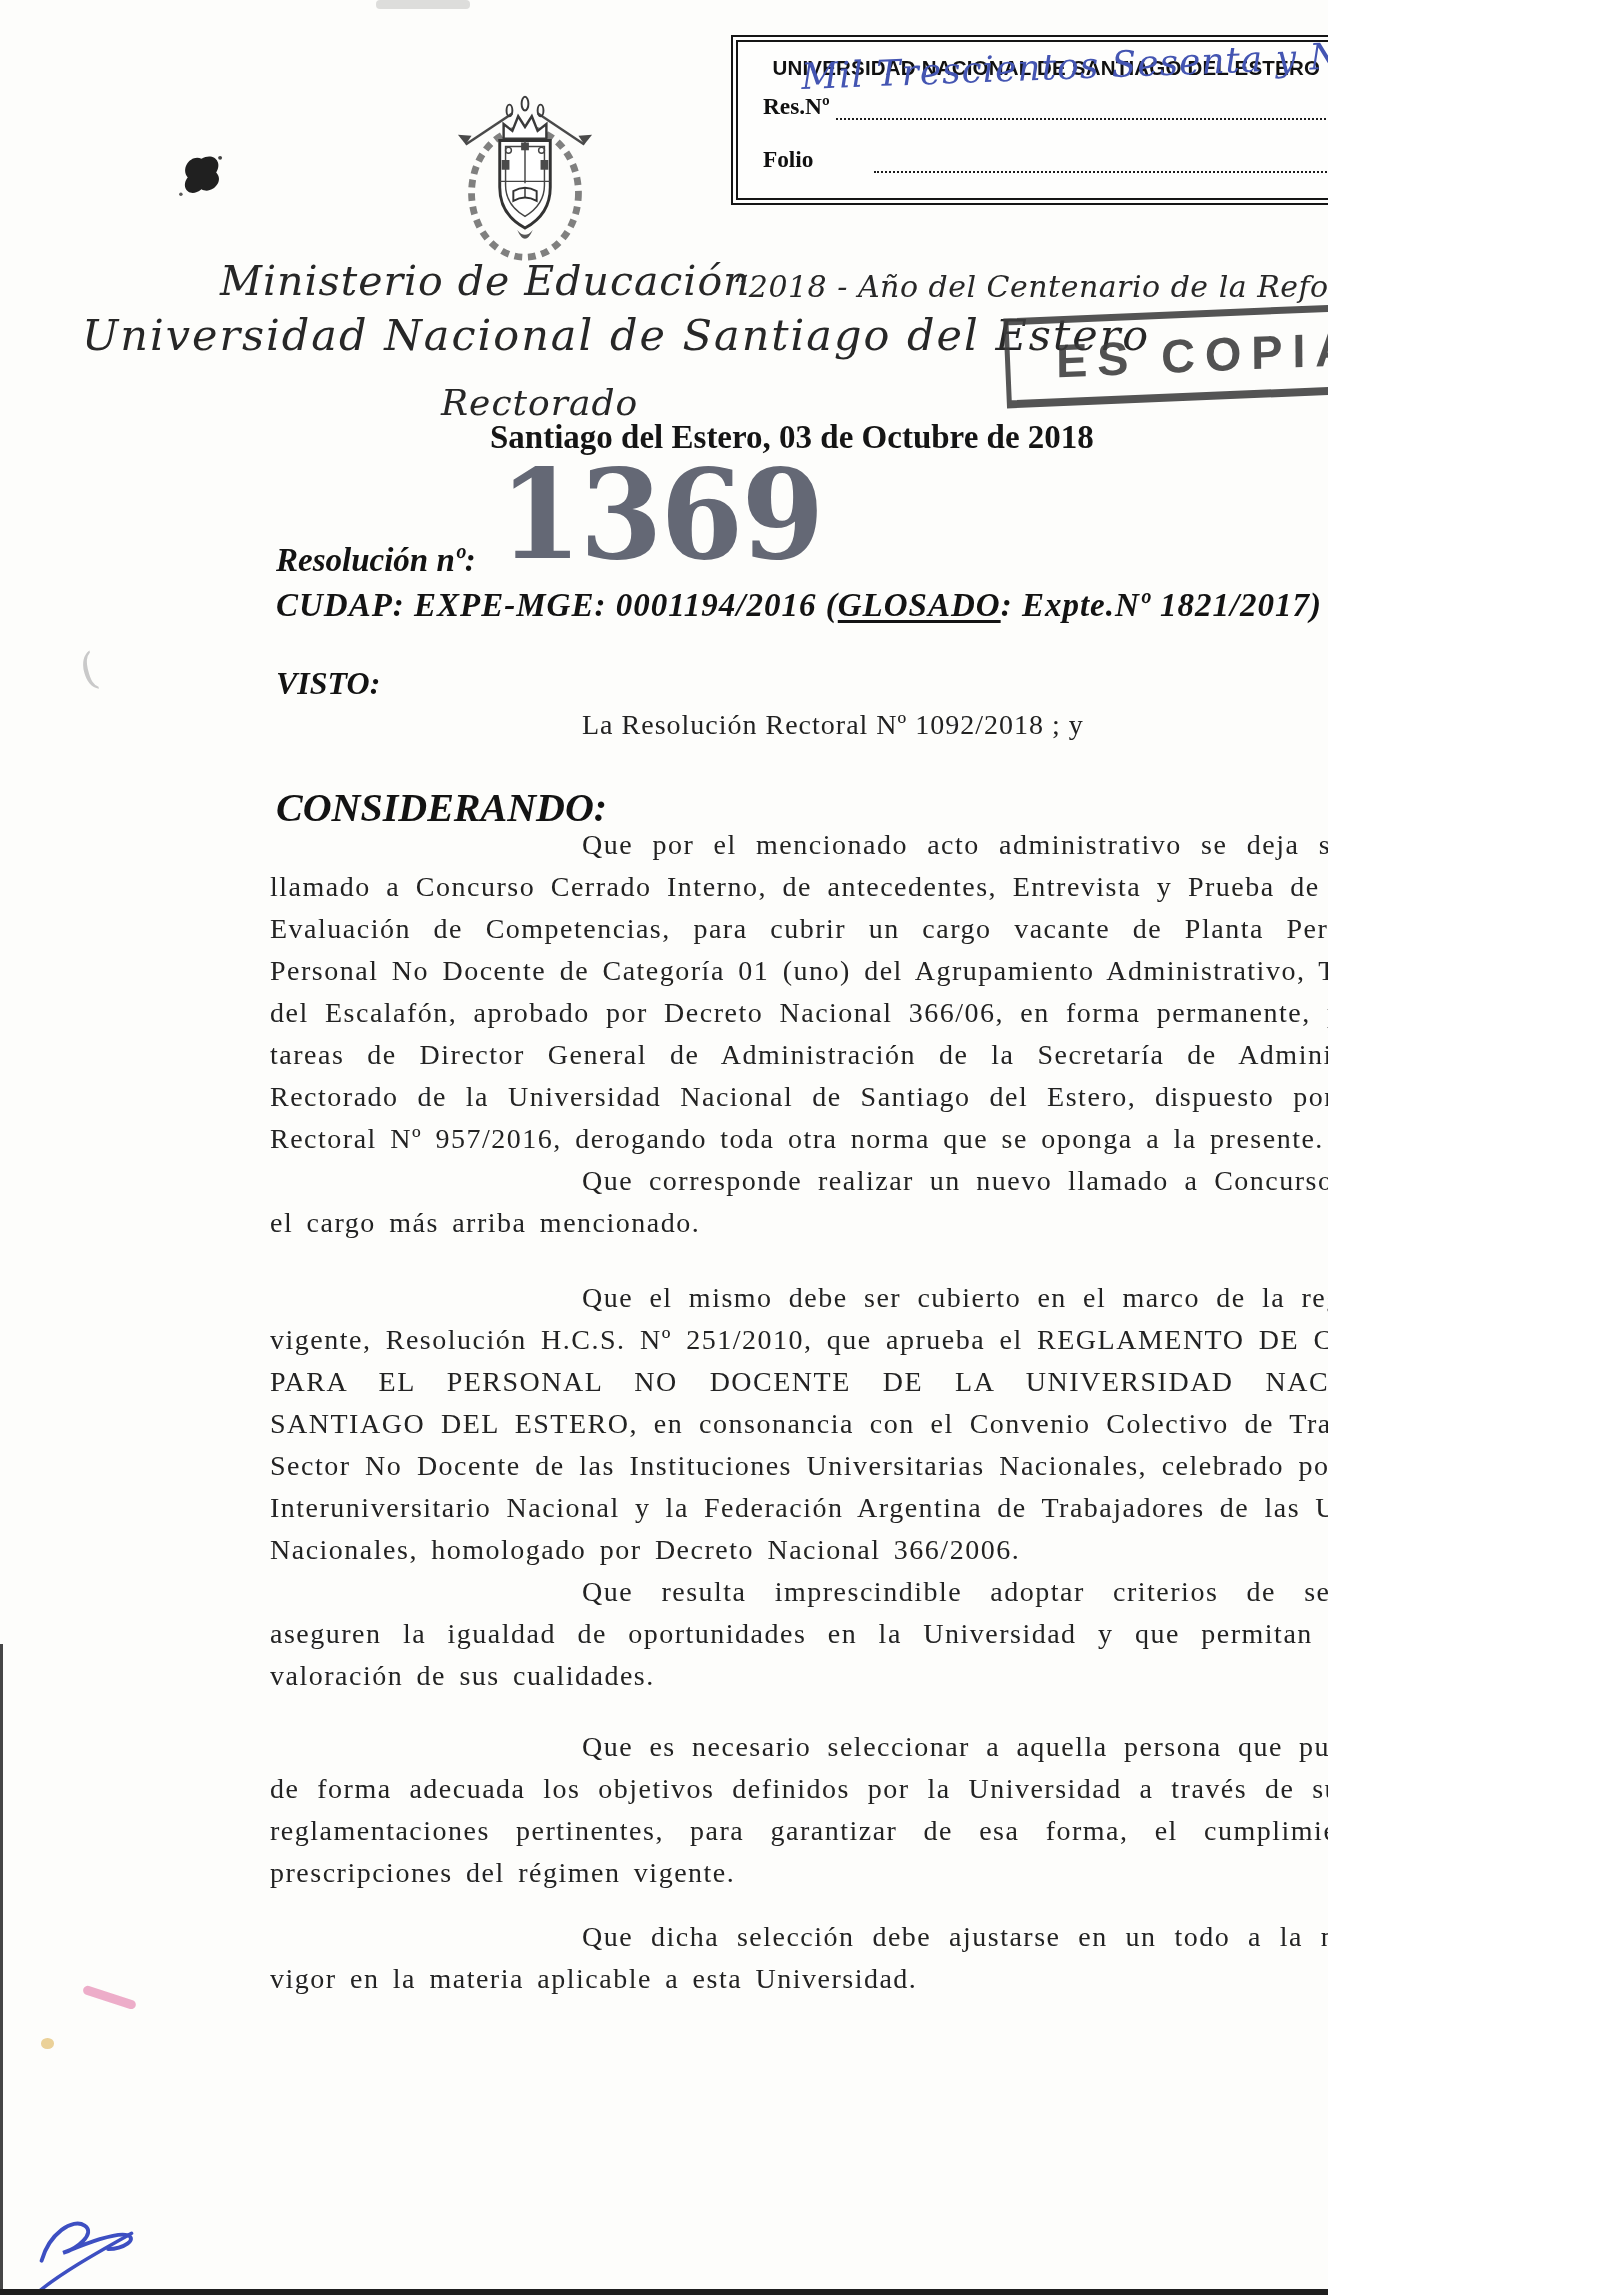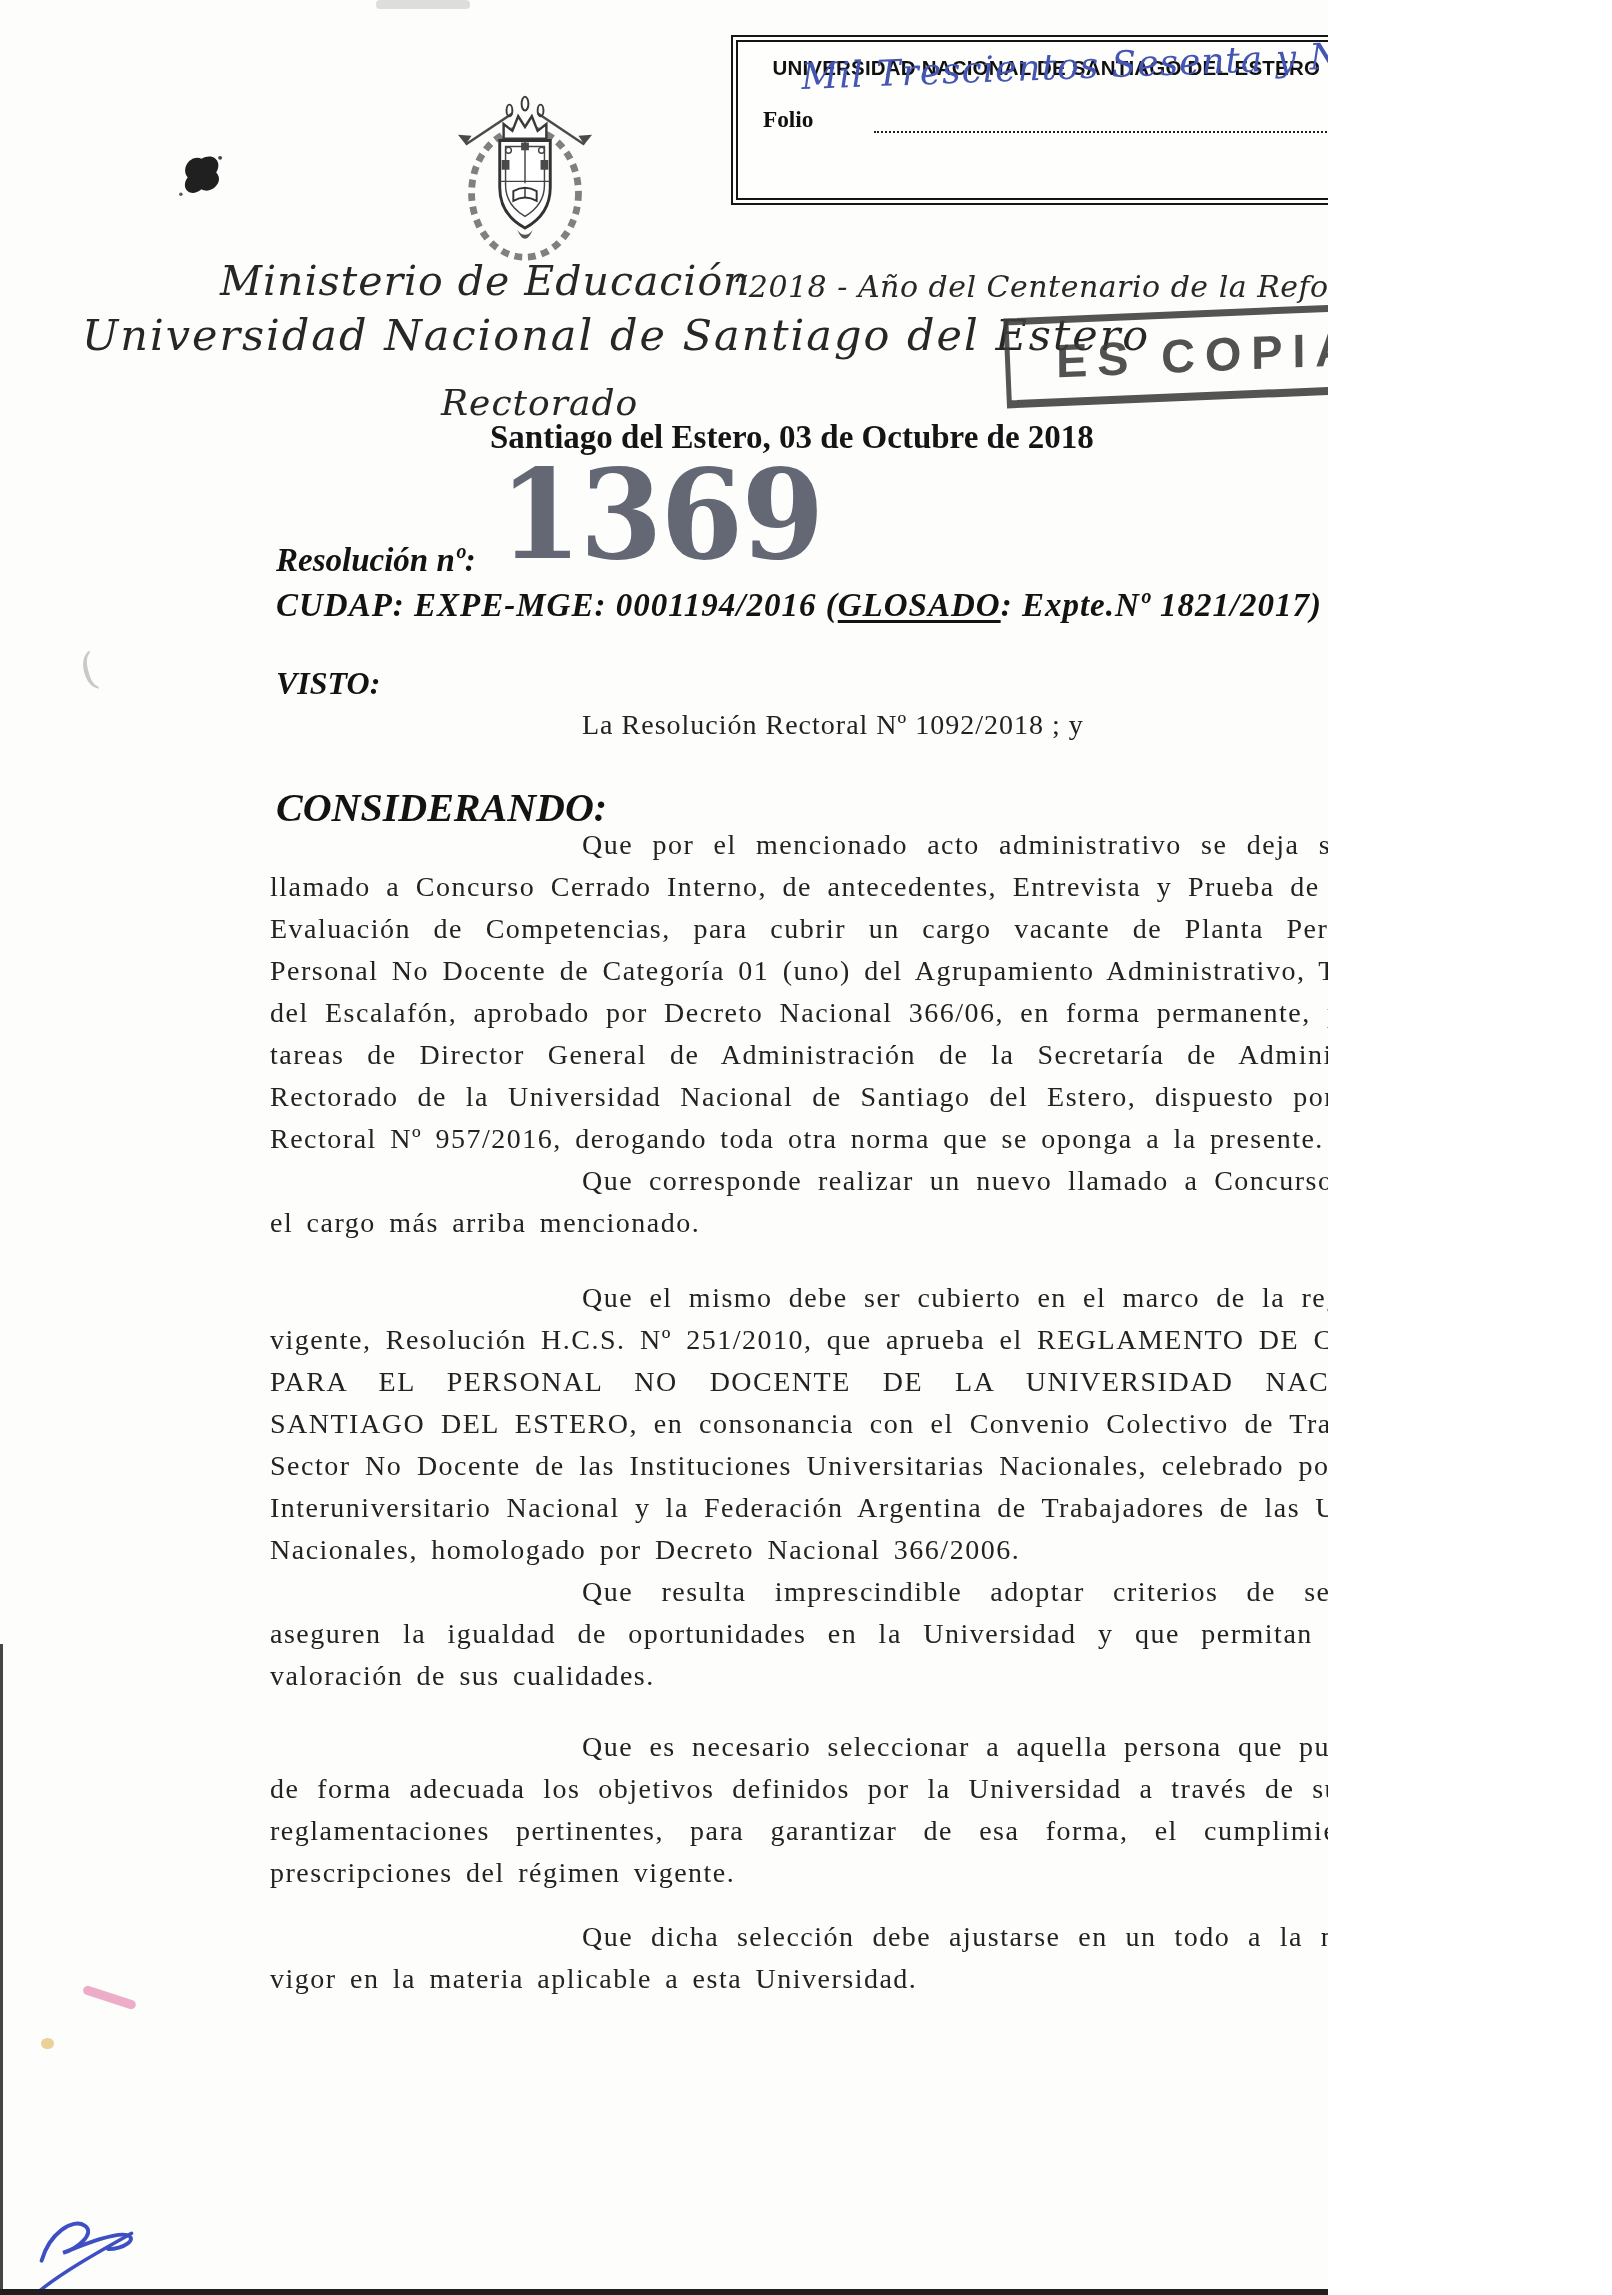--- a/index.html
+++ b/index.html
@@ -164,20 +164,24 @@
     <circle cx="54" cy="68" r="3" fill="none" stroke="#444444" stroke-width="1.5"></circle>
     <circle cx="88" cy="68" r="3" fill="none" stroke="#444444" stroke-width="1.5"></circle>
     <path d="M59,110 Q71,103 83,110 L83,120 Q71,113 59,120 Z" fill="#ffffff" stroke="#333333" stroke-width="2"></path>
     <line x1="71" y1="106" x2="71" y2="116" stroke="#333333" stroke-width="1.5"></line>
     <path d="M63,150 Q71,168 79,150 Q71,160 63,150 Z" fill="#555555"></path>
   </svg>
 
   <div class="abs header-box">
     <div class="header-box-inner">
       <div class="box-title">UNIVERSIDAD NACIONAL DE SANTIAGO DEL ESTERO</div>
+      <div class="box-row">
+        <span class="box-label">Res.Nº</span>
+        <span class="dotline"></span>
+      </div>
       <div class="abs hand-res">Mil Trescientos Sesenta y Nueve</div>
       <div class="box-row folio-row">
         <span class="box-label">Folio</span>
         <span class="dotline folio-line"></span>
       </div>
     </div>
   </div>
 
   <div class="abs round-stamp">
     <div class="stamp-circle-outer"></div>

